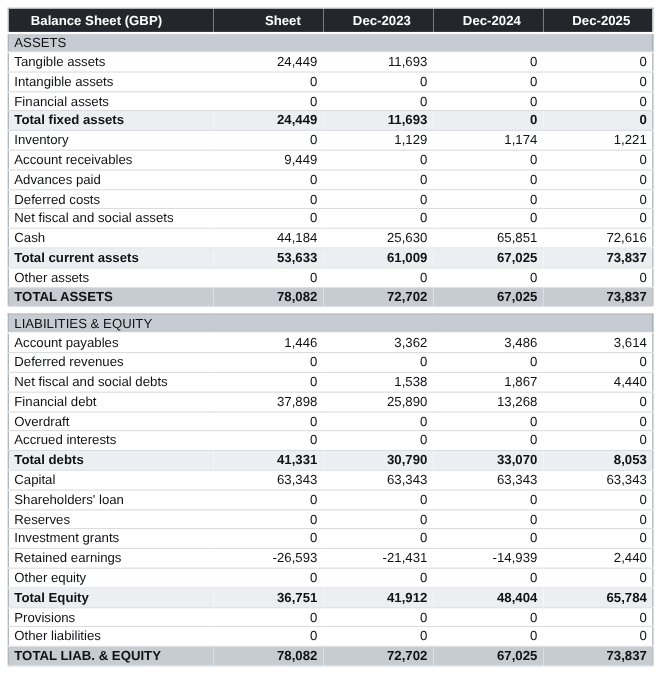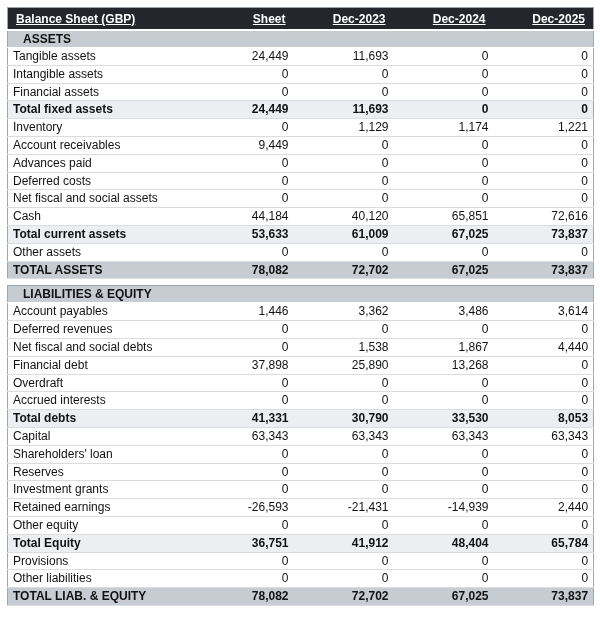--- a/index.html
+++ b/index.html
@@ -26,35 +26,34 @@
   }
   col.label-col { width: 186px; }
   col.num-col   { width: 100px; }
 
   
   tr.head th {
     background: var(--header-bg, #24262b);
     color: var(--header-text, #ffffff);
     font-weight: bold;
     height: 21px;
-    padding: 0 8px;
+    padding: 0 20px;
     border-bottom: 2px solid #ffffff;
     white-space: nowrap;
     overflow: hidden;
-    text-decoration: underline;
   }
   tr.head th.label { text-align: left; }
   tr.head th.num   { text-align: right; }
 
   
   tr.section td {
     background: var(--section-bg, #c7cbd2);
-    font-weight: bold;
+    font-weight: normal;
     height: 16px;
-    padding: 0 15px;
+    padding: 0 5px;
     text-align: left;
     border-bottom: 1px solid #ffffff;
     white-space: nowrap;
   }
 
   
   tbody tr.datarow td {
     height: 16.8px;
     line-height: 16.8px;
     padding: 0 5px;
@@ -157,21 +156,21 @@
         <tr class="datarow normal">
           <td class="label">Net fiscal and social assets</td>
           <td class="num">0</td>
           <td class="num">0</td>
           <td class="num">0</td>
           <td class="num">0</td>
         </tr>
         <tr class="datarow normal">
           <td class="label">Cash</td>
           <td class="num">44,184</td>
-          <td class="num">40,120</td>
+          <td class="num">25,630</td>
           <td class="num">65,851</td>
           <td class="num">72,616</td>
         </tr>
         <tr class="datarow subtotal">
           <td class="label">Total current assets</td>
           <td class="num">53,633</td>
           <td class="num">61,009</td>
           <td class="num">67,025</td>
           <td class="num">73,837</td>
         </tr>
@@ -245,21 +244,21 @@
           <td class="label">Accrued interests</td>
           <td class="num">0</td>
           <td class="num">0</td>
           <td class="num">0</td>
           <td class="num">0</td>
         </tr>
         <tr class="datarow subtotal">
           <td class="label">Total debts</td>
           <td class="num">41,331</td>
           <td class="num">30,790</td>
-          <td class="num">33,530</td>
+          <td class="num">33,070</td>
           <td class="num">8,053</td>
         </tr>
         <tr class="datarow normal">
           <td class="label">Capital</td>
           <td class="num">63,343</td>
           <td class="num">63,343</td>
           <td class="num">63,343</td>
           <td class="num">63,343</td>
         </tr>
         <tr class="datarow normal">

